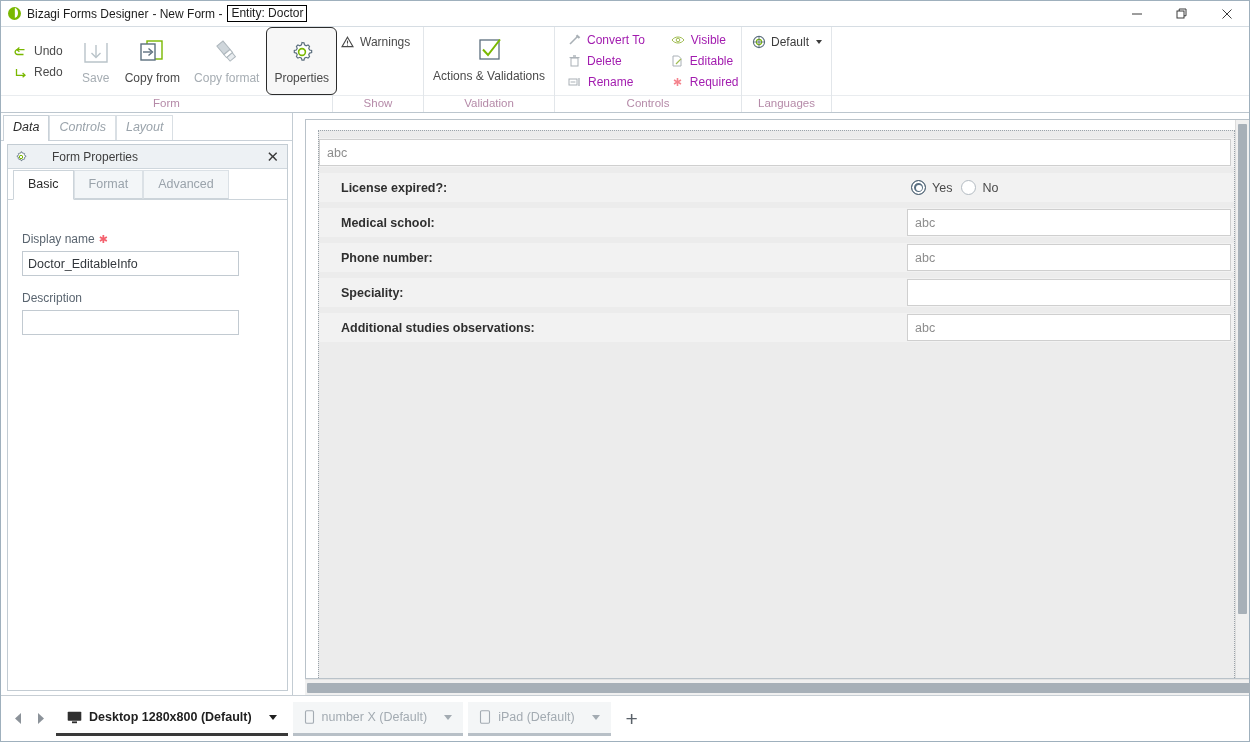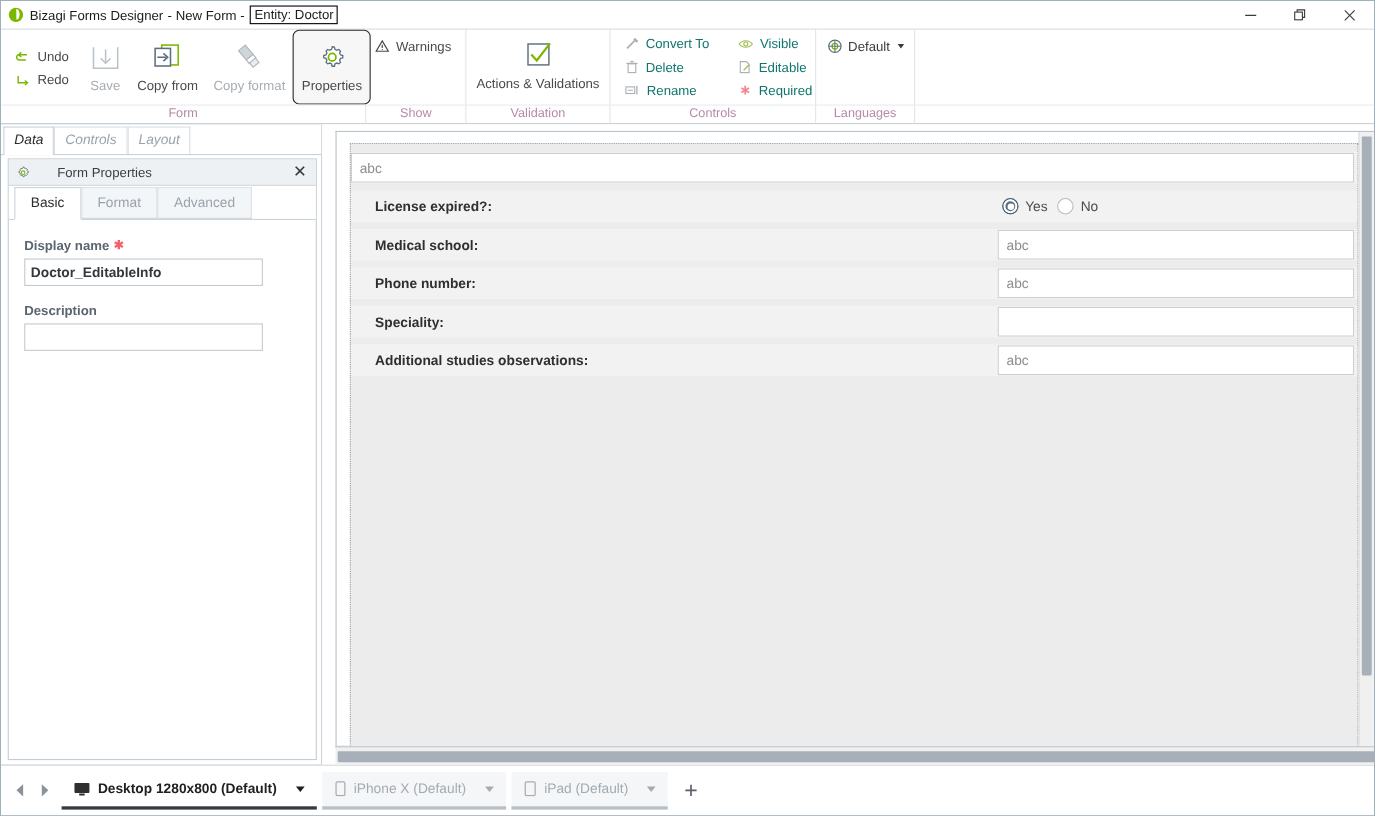--- a/index.html
+++ b/index.html
@@ -91,21 +91,21 @@
     color: #b58aa8;
     border-top: 1px solid #e9ecef;
   }
   .stack-small { display: flex; flex-direction: column; justify-content: center; gap: 7px; padding: 0 5px; }
   .small-item {
     display: flex; align-items: center; gap: 6px;
     font-size: 12px; color: #4a4a4a;
     white-space: nowrap;
     padding: 0 2px;
   }
-  .small-item.dim { color: #0f766e; }
+  .small-item.dim { color: #a21caf; }
   .big-btn {
     display: flex; flex-direction: column;
     align-items: center; justify-content: center;
     padding: 3px 7px 2px 7px;
     font-size: 12px; color: #4a4a4a;
     white-space: nowrap;
     height: 68px;
     justify-content: flex-start;
     padding-top: 6px;
   }
@@ -202,21 +202,21 @@
     background: #f3f6f8;
   }
   .ptab.active {
     color: #2c2c2c;
     background: #ffffff;
     border-color: #ccd4da;
     border-bottom-color: #ffffff;
     margin-bottom: -1px;
     padding-bottom: 7px;
   }
-  .pbody { flex: 1; padding: 16px 14px 0 14px; min-height: 0; font-weight: bold; }
+  .pbody { flex: 1; padding: 32px 14px 0 14px; min-height: 0; }
   .fld-label {
     font-size: 12px; color: #5a6570;
     margin-bottom: 5px;
     display: flex; align-items: center; gap: 4px;
   }
   .req-star { color: #f4616e; font-size: 11px; line-height: 10px; }
   .fld-input {
     width: 217px; height: 25px;
     border: 1px solid #c2cad1;
     background: #ffffff;
@@ -709,21 +709,21 @@
         <rect x="5" y="10.4" width="5" height="1.8" fill="#2f2f2f"></rect>
       </svg>
       <span>Desktop 1280x800 (Default)</span>
       <span class="dcaret"></span>
     </div>
 
     <div class="dtab">
       <svg width="11" height="14" viewBox="0 0 11 14">
         <rect x="1.5" y="0.7" width="8" height="12.6" rx="1.3" fill="none" stroke="#a3abb2" stroke-width="1.1"></rect>
       </svg>
-      <span>iPhone X (Default)</span>
+      <span>number X (Default)</span>
       <span class="dcaret"></span>
     </div>
 
     <div class="dtab">
       <svg width="12" height="14" viewBox="0 0 12 14">
         <rect x="1.5" y="0.7" width="9" height="12.6" rx="1.2" fill="none" stroke="#a3abb2" stroke-width="1.1"></rect>
       </svg>
       <span>iPad (Default)</span>
       <span class="dcaret"></span>
     </div>

